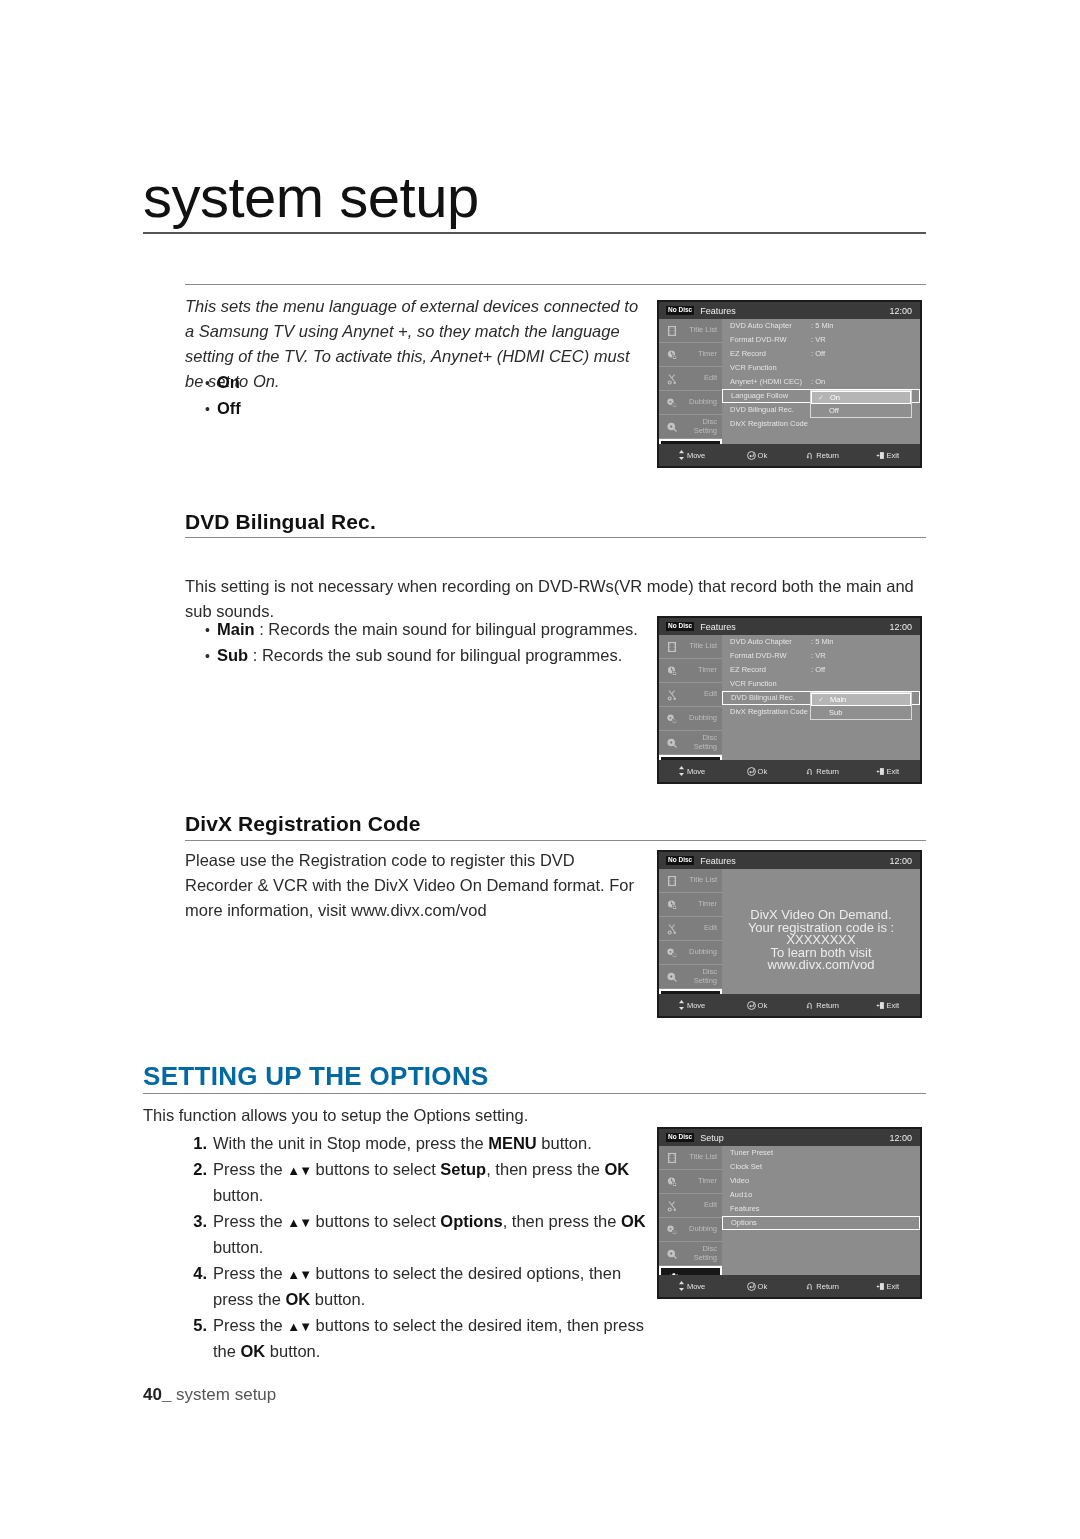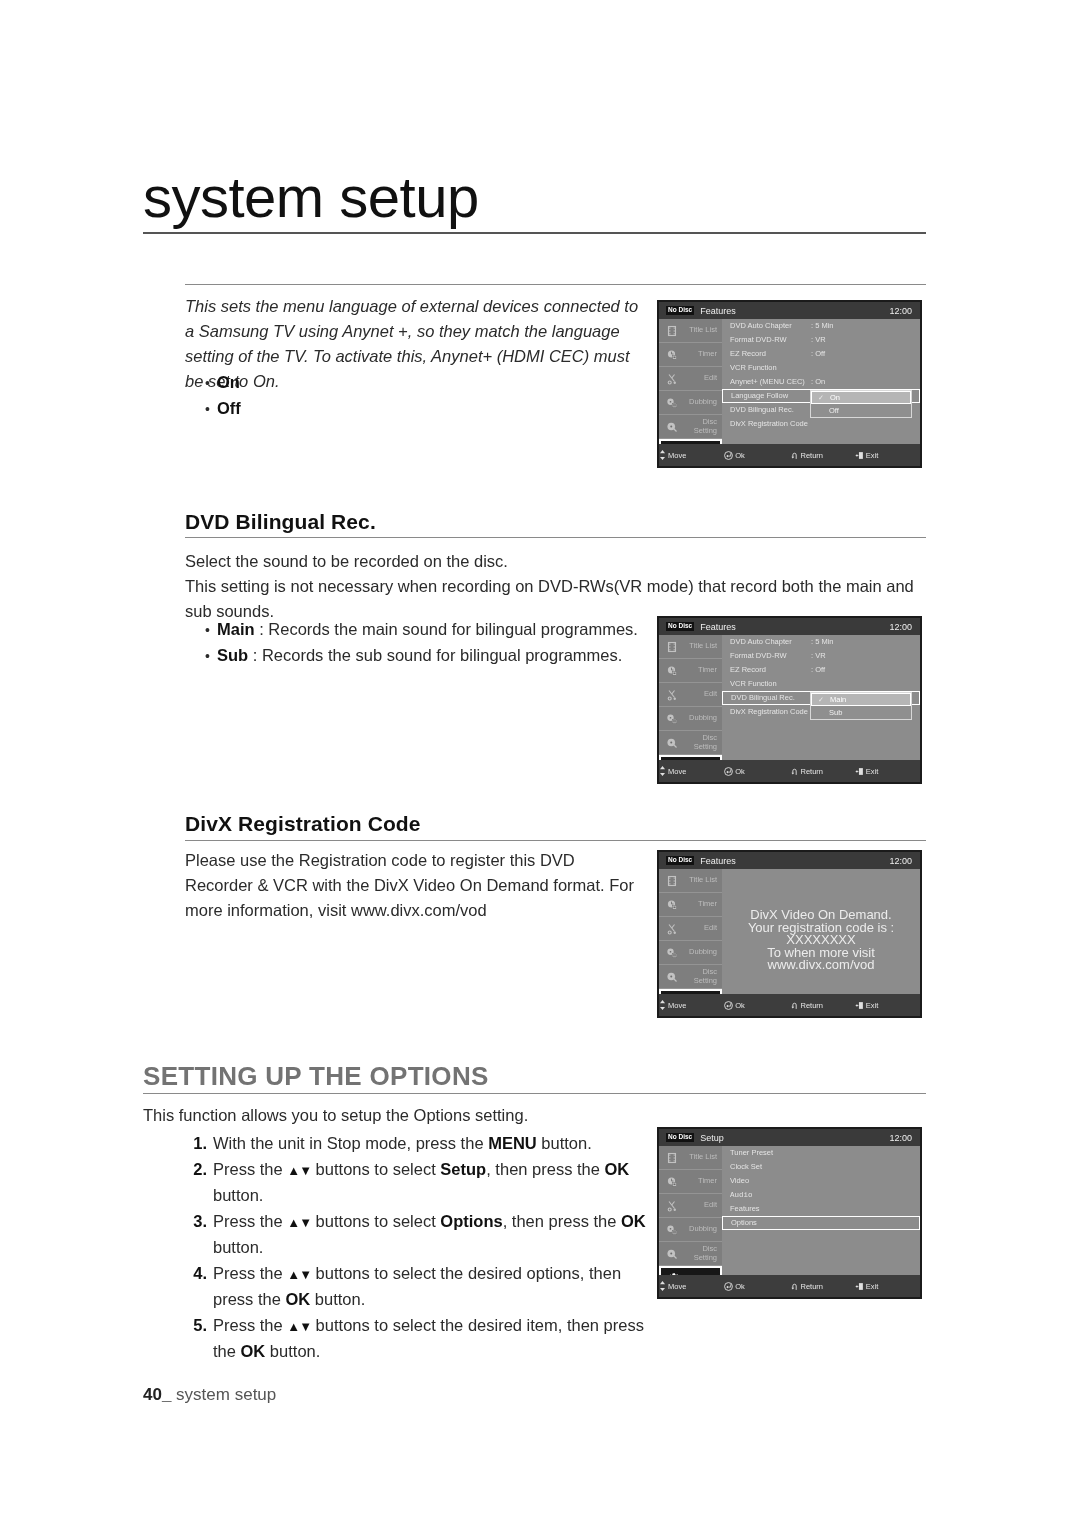--- a/index.html
+++ b/index.html
@@ -53,21 +53,21 @@
   }
   .sec-rule {
     position: absolute;
     height: 1px;
     background: #8a8a8a;
   }
   .big-head {
     position: absolute;
     font-size: 26px;
     font-weight: bold;
-    color: #737373;
+    color: #0369a1;
     letter-spacing: 0.3px;
   }
 
   
   .body-text {
     position: absolute;
     font-size: 16.5px;
     line-height: 25px;
     color: #2b2b2b;
   }
@@ -275,21 +275,21 @@
   .osd-bottom {
     position: absolute;
     left: 0; right: 0; bottom: 0;
     height: 22px;
     background: #3d3d3d;
     display: flex;
     align-items: center;
   }
   .ob-item {
     flex: 1;
-    text-align: left;
+    text-align: center;
     font-size: 7.5px;
     color: #e4e4e4;
     white-space: nowrap;
   }
   .ob-item .g { margin-right: 2px; font-size: 8px; }
 
   svg { display: block; }
 </style>
 </head>
 <body>
@@ -383,21 +383,21 @@
           </span>
           <span class="si-lb">Setup</span>
         </div>
       </div>
     <div class="osd-main">
       <div class="osd-rows">
           <div class="row"><span class="lbl" style="width: 81px;">DVD Auto Chapter</span><span class="val">: 5 Min</span></div>
           <div class="row"><span class="lbl" style="width: 81px;">Format DVD-RW</span><span class="val">: VR</span></div>
           <div class="row"><span class="lbl" style="width: 81px;">EZ Record</span><span class="val">: Off</span></div>
           <div class="row"><span class="lbl" style="width: 81px;">VCR Function</span><span class="val"></span></div>
-          <div class="row"><span class="lbl" style="width: 81px;">Anynet+ (MENU CEC)</span><span class="val">: On</span></div>
+          <div class="row"><span class="lbl" style="width: 81px;">Anynet+ (HDMI CEC)</span><span class="val">: On</span></div>
           <div class="row sel"><span class="lbl" style="width: 81px;">Language Follow</span><span class="val">: O</span></div>
           <div class="row"><span class="lbl" style="width: 81px;">DVD Bilingual Rec.</span><span class="val">: M</span></div>
           <div class="row"><span class="lbl" style="width: 81px;">DivX Registration Code</span><span class="val"></span></div>
         </div>
       <div class="dropdown" style="left:88px; top:71px; width:102px;">
           <div class="dd-item hl"><span class="chk">✓</span><span>On</span></div>
           <div class="dd-item"><span>Off</span></div>
         </div>
     </div>
     <div class="osd-bottom">
@@ -418,21 +418,20 @@
               <rect x="7" y="2" width="7" height="12" fill="#e0e0e0"></rect>
               <path d="M6 8 H1.5" stroke="#e0e0e0" stroke-width="1.6"></path>
               <path d="M4 5.5 L1 8 L4 10.5 Z" fill="#e0e0e0"></path>
             </svg></span><span style="vertical-align: middle;">Exit</span></div>
       </div>
   </div>
 
   <div class="sec-head" style="left:185px; top:510px;">DVD Bilingual Rec.</div>
   <div class="sec-rule" style="left:185px; top:537px; width:741px;"></div>
 
-  <div class="body-text" style="left:185px; top:549px; width:748px;">Select the sound to be recorded on the disc.</div>
   <div class="body-text" style="left:185px; top:574px; width:748px;">This setting is not necessary when recording on DVD-RWs(VR mode) that record both the main and sub sounds.</div>
 
   <div class="bullets" style="left:205px; top:617px;">
     <span class="bl"><span class="dot">•</span><b>Main</b><span> : Records the main sound for bilingual programmes.</span></span>
     <span class="bl"><span class="dot">•</span><b>Sub</b><span> : Records the sub sound for bilingual programmes.</span></span>
   </div>
 
   <div class="osd" id="osd2" style="left:657px; top:616px; width:265px; height:168px;">
     <div class="osd-top">
       <span class="nodisc">No Disc</span>
@@ -623,21 +622,21 @@
               <circle cx="12" cy="12" r="3.1" fill="#171717"></circle>
             </svg>
           </span>
           <span class="si-lb">Setup</span>
         </div>
       </div>
     <div class="osd-main">
       <div class="divx-msg">
         <div>DivX Video On Demand.</div>
         <div>Your registration code is : XXXXXXXX</div>
-        <div>To when more visit www.divx.com/vod</div>
+        <div>To learn both visit www.divx.com/vod</div>
       </div>
     </div>
     <div class="osd-bottom">
         <div class="ob-item"><span class="g" style="display: inline-block; vertical-align: middle;"><svg xmlns="http://www.w3.org/2000/svg" width="7" height="10" viewBox="0 0 10 16">
               <path d="M5 0 L9 5 H1 Z" fill="#e0e0e0"></path>
               <path d="M5 16 L9 11 H1 Z" fill="#e0e0e0"></path>
             </svg></span><span style="vertical-align: middle;">Move</span></div>
         <div class="ob-item"><span class="g" style="display: inline-block; vertical-align: middle;"><svg xmlns="http://www.w3.org/2000/svg" width="9" height="9" viewBox="0 0 16 16">
               <circle cx="8" cy="8" r="7" fill="none" stroke="#e0e0e0" stroke-width="1.6"></circle>
               <path d="M12 4 V9 H5" stroke="#e0e0e0" stroke-width="1.5" fill="none"></path>

